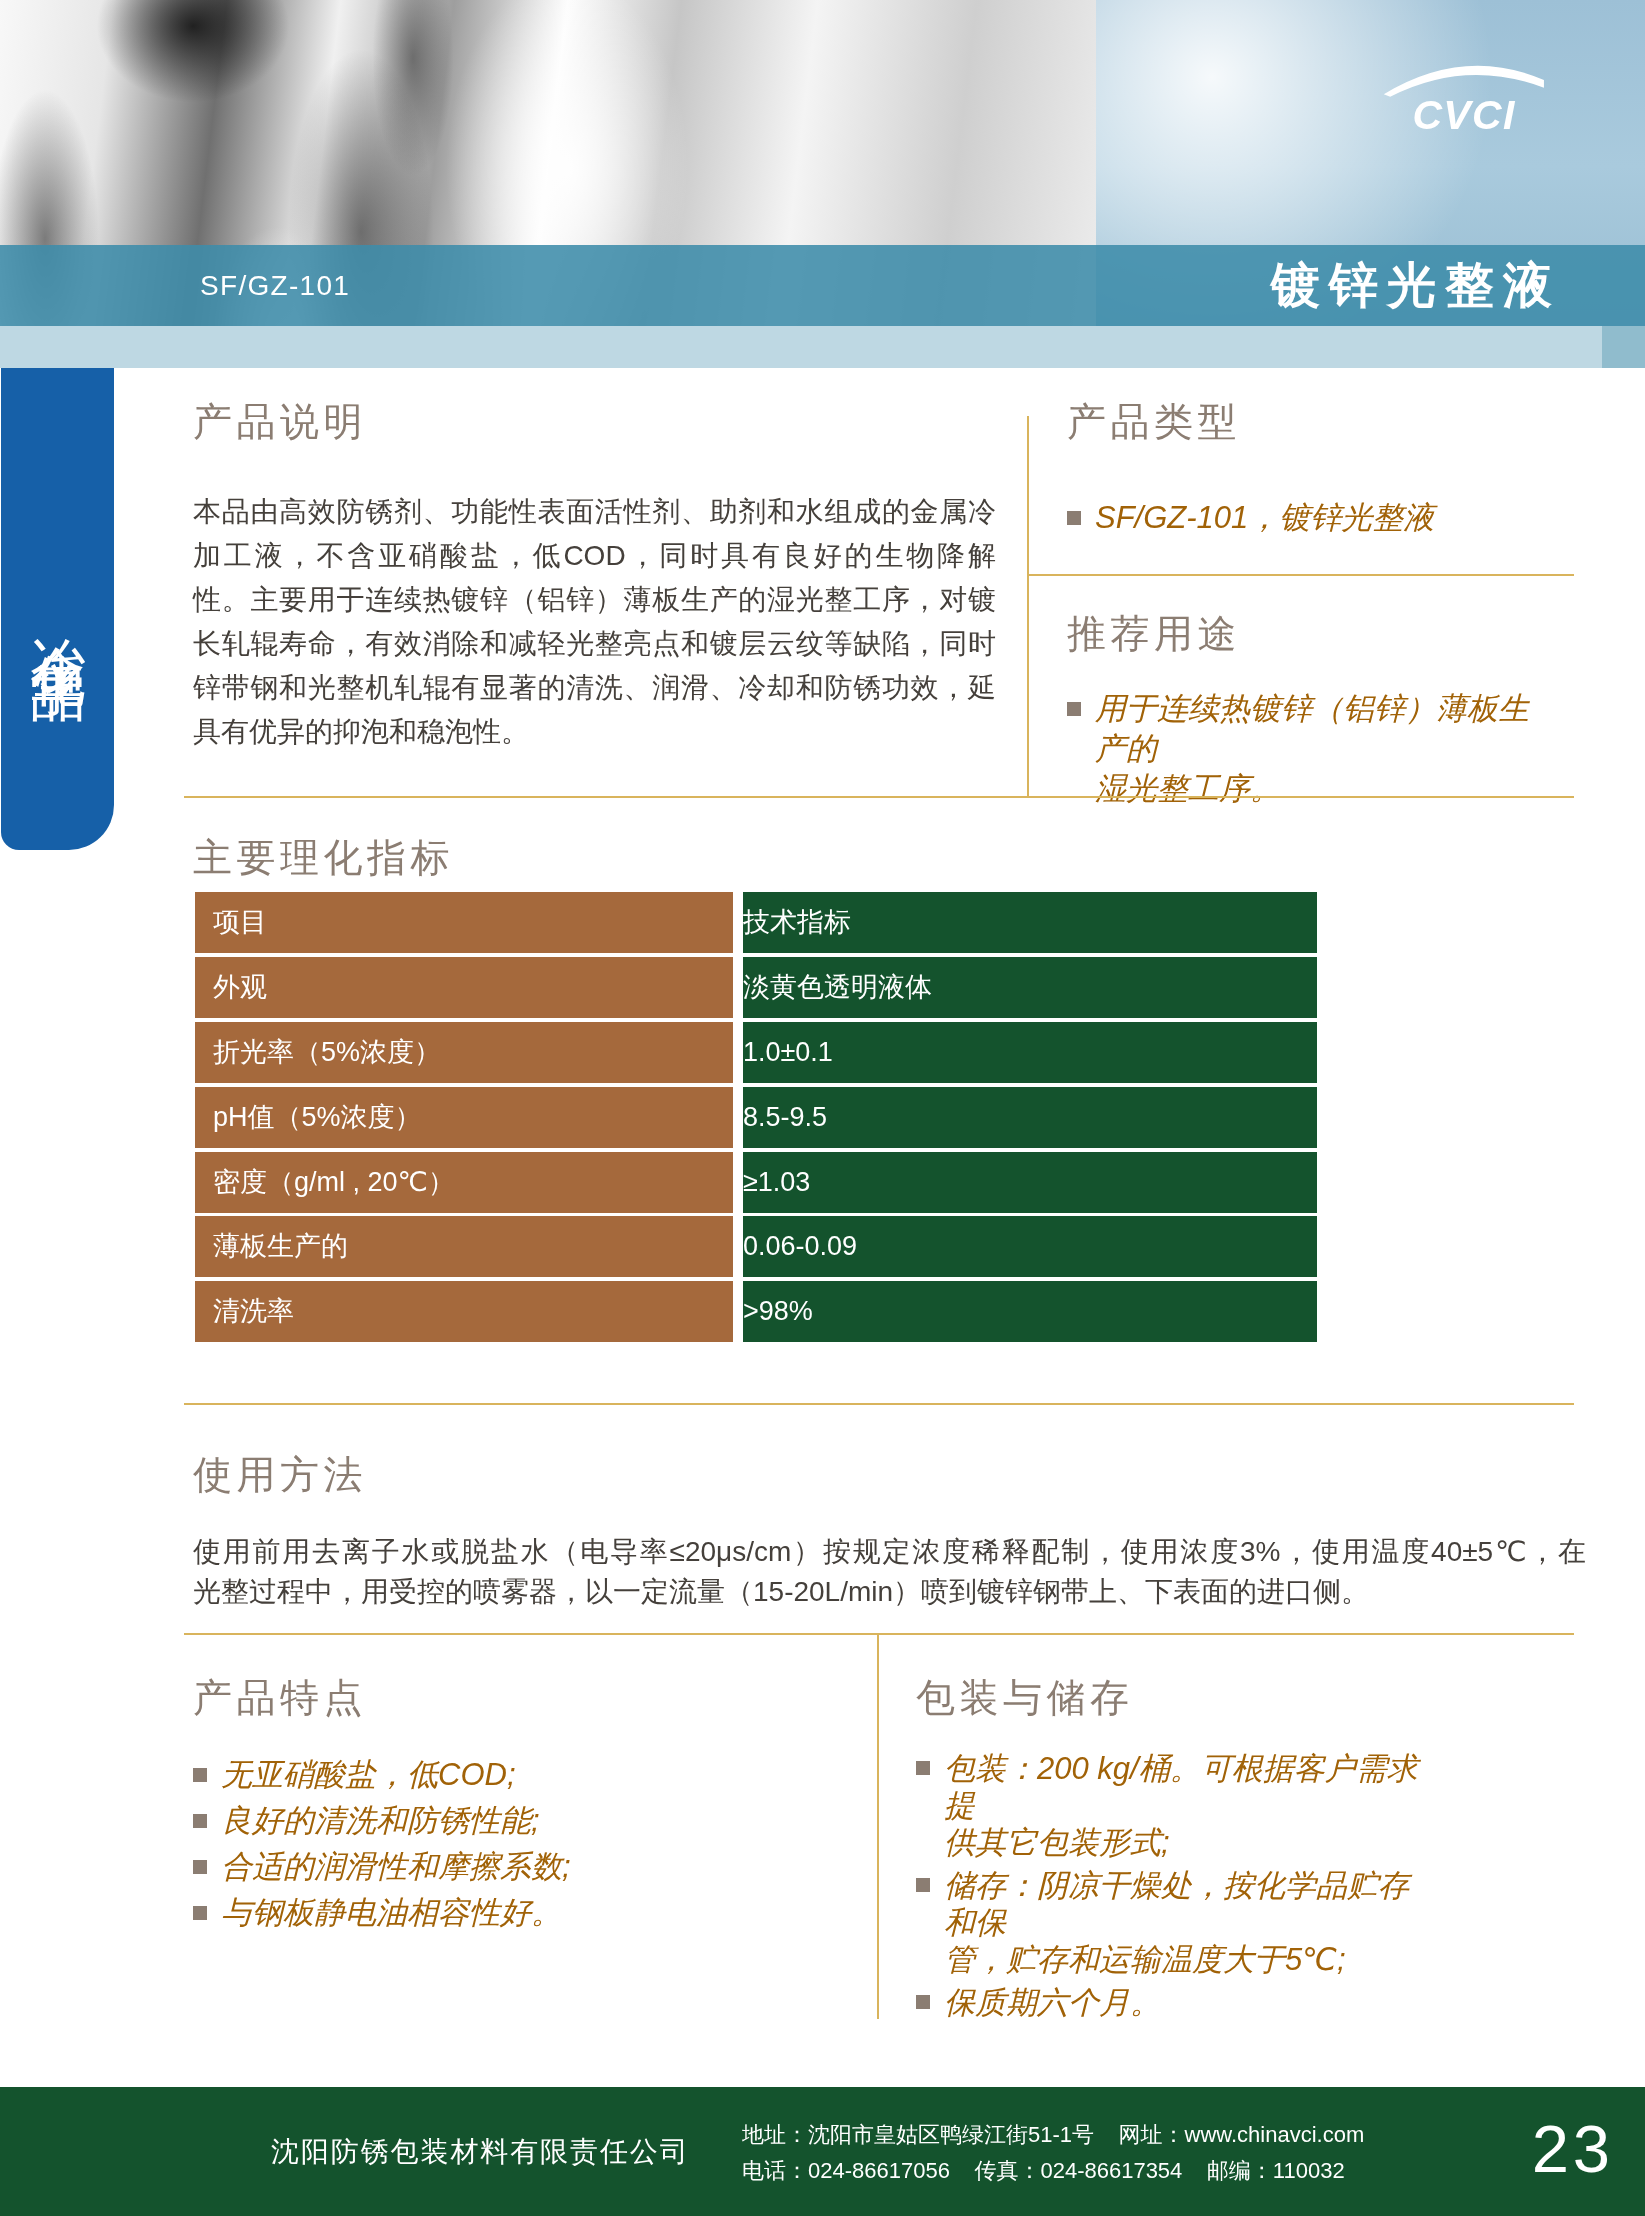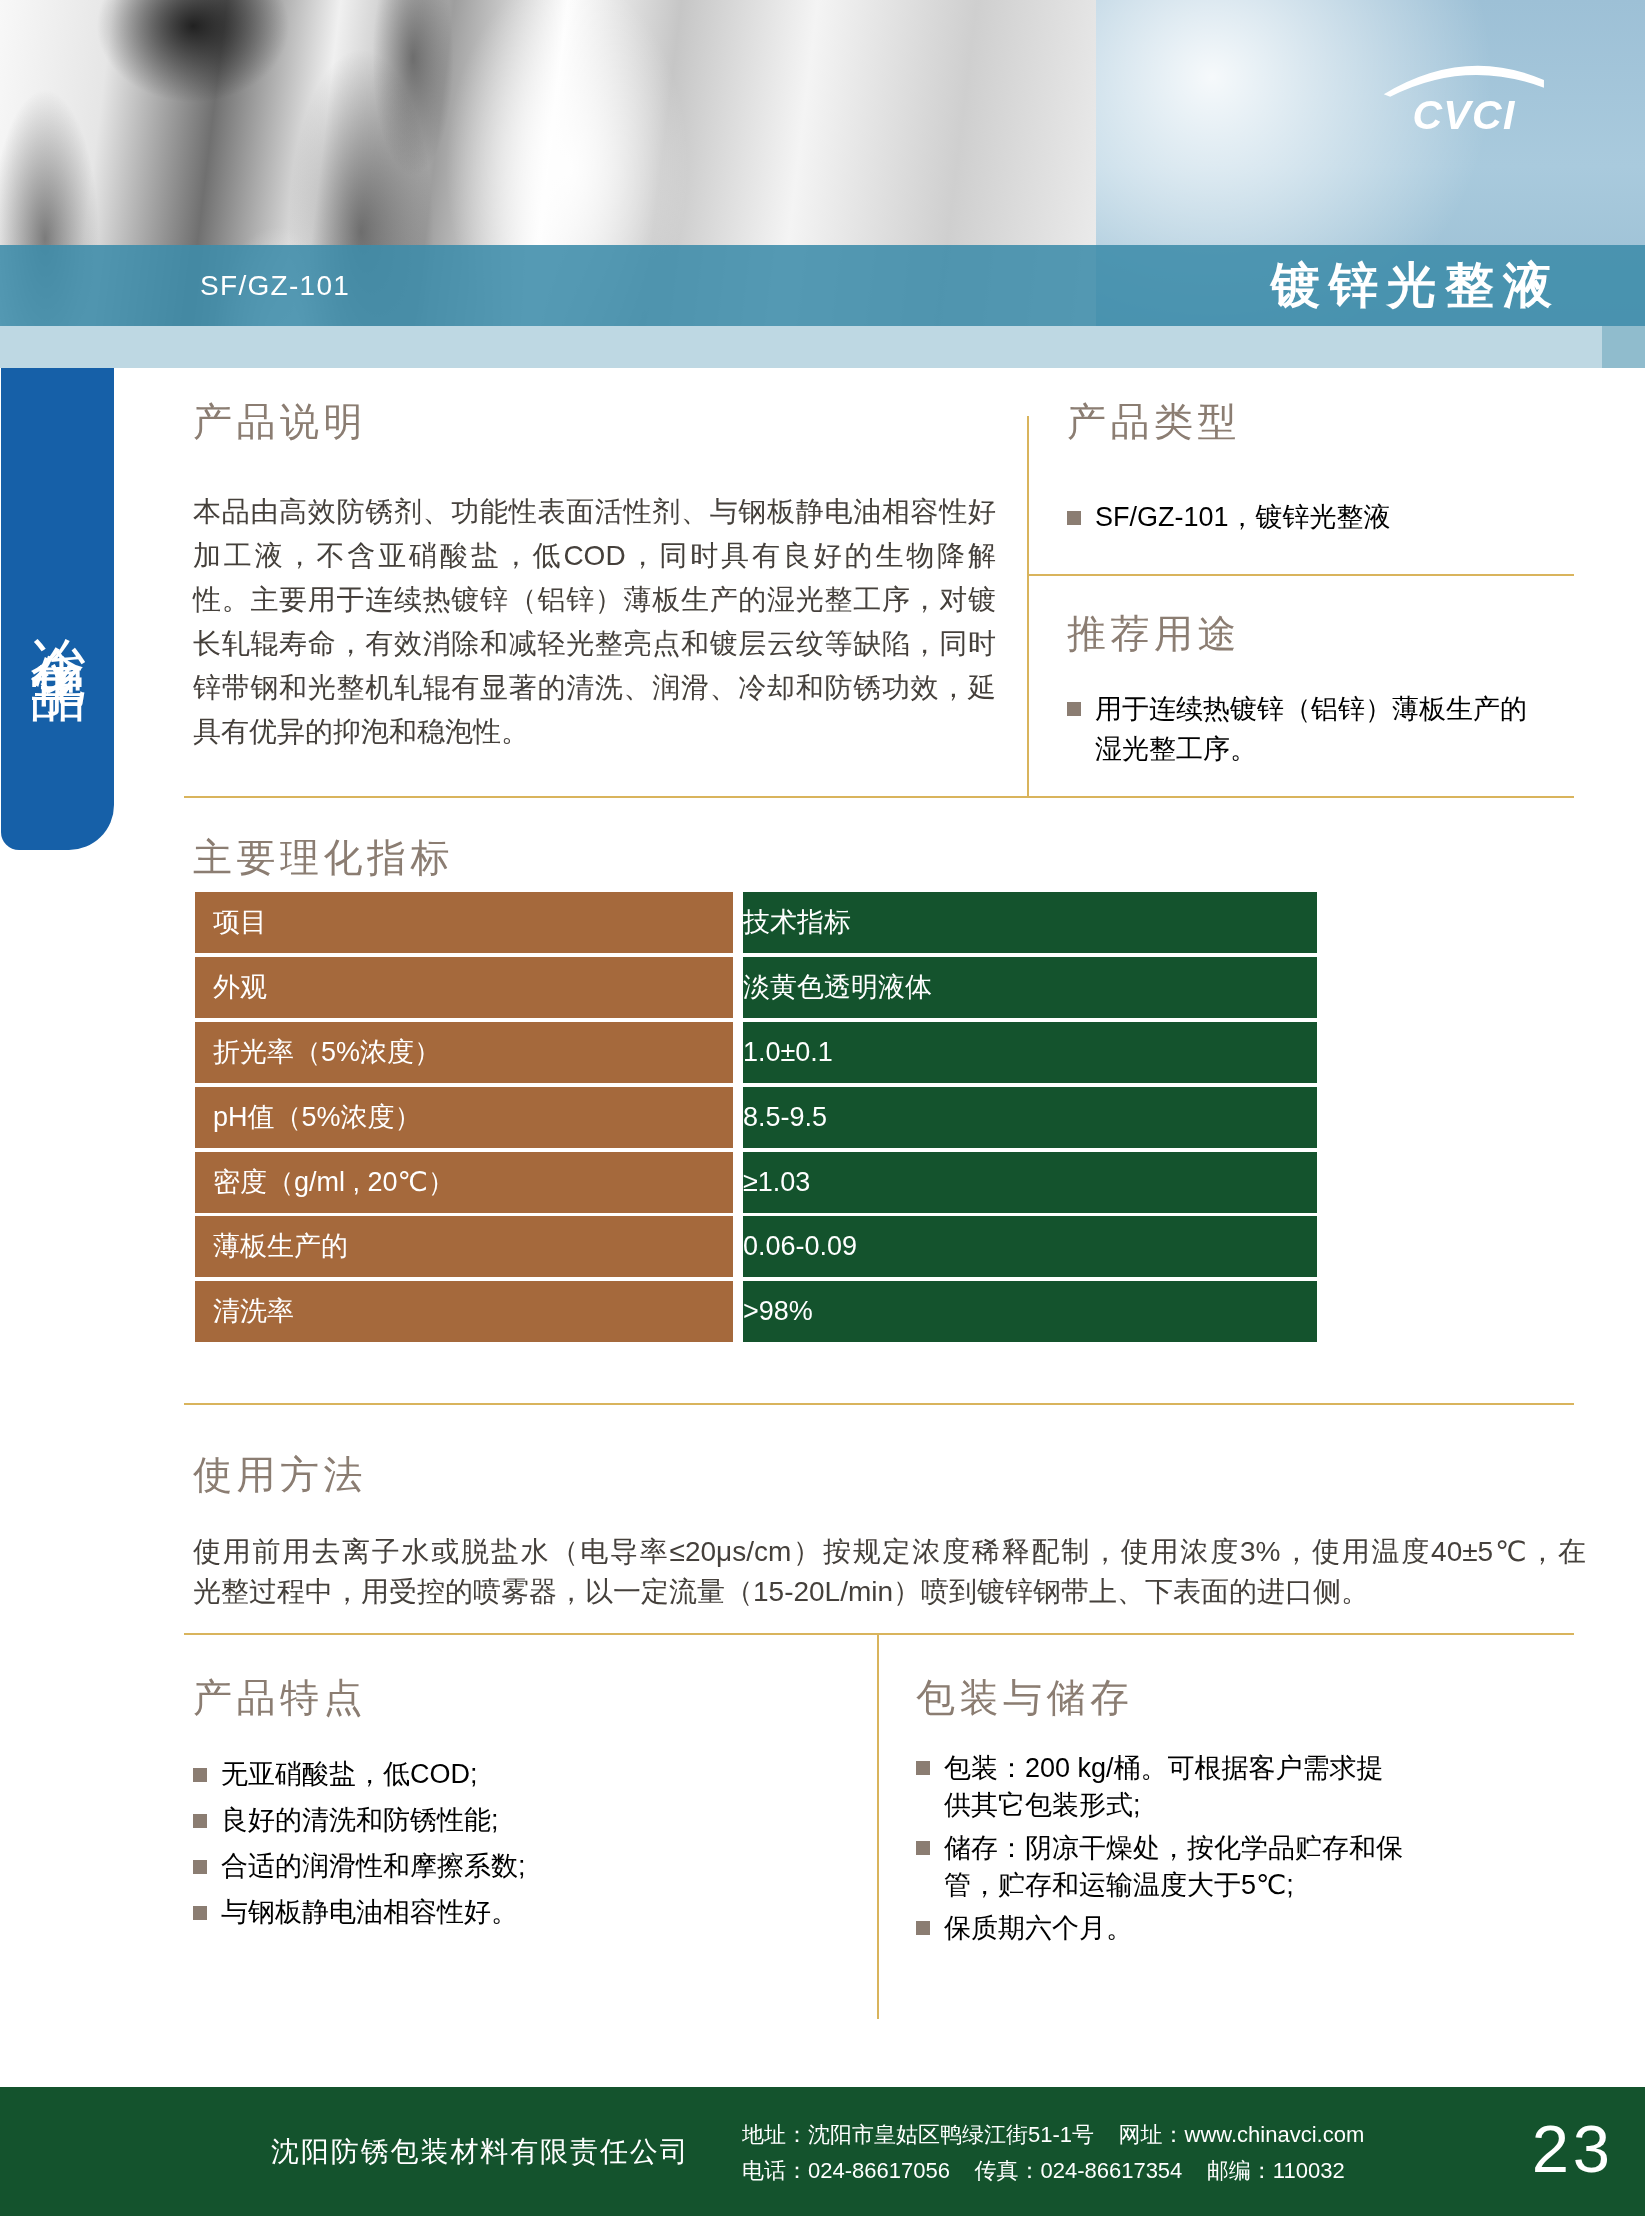--- a/index.html
+++ b/index.html
@@ -64,21 +64,21 @@
   .h2{
     position:absolute;color:#8b7d72;font-size:39px;font-weight:500;letter-spacing:4.5px;white-space:nowrap;
   }
   .gold-h{position:absolute;height:1.9px;background:#d9b45c;}
   .gold-v{position:absolute;width:1.9px;background:#d9b45c;}
   .body-line{
     color:#45403b;font-size:28px;height:44px;line-height:44px;
     text-align:justify;text-align-last:justify;white-space:nowrap2;
   }
   .body-line.last{text-align-last:left;}
-  .bullet-item{display:flex;color:#000000;font-size:27px;line-height:37px;}
+  .bullet-item{display:flex;color:#a16207;font-size:31px;line-height:37px;font-style:italic;}
   .bullet-sq{
     flex:0 0 auto;width:14px;height:14px;background:#8b7d72;margin:11.6px 14px 0 0;
   }
   
   .sec-desc{position:absolute;left:193px;top:395px;width:803px;}
   .sec-desc .lines{margin-top:41px;}
   .sec-type{position:absolute;left:1067px;top:395px;width:509px;}
   .sec-type .bullet-item{margin-top:50px;}
   .sec-use{position:absolute;left:1067px;top:607px;width:509px;}
   .sec-use .bullet-item{margin-top:28px;line-height:40px;}
@@ -143,21 +143,21 @@
     <div class="logo-text">CVCI</div>
   </div>
 
   <div class="side-tab">
     <div class="side-tab-text">冶金化学品</div>
   </div>
 
   <div class="sec-desc">
     <div class="h2" style="position:static;">产品说明</div>
     <div class="lines">
-      <div class="body-line">本品由高效防锈剂、功能性表面活性剂、与钢板静电油相容性好</div>
+      <div class="body-line">本品由高效防锈剂、功能性表面活性剂、助剂和水组成的金属冷</div>
       <div class="body-line">加工液，不含亚硝酸盐，低COD，同时具有良好的生物降解</div>
       <div class="body-line">性。主要用于连续热镀锌（铝锌）薄板生产的湿光整工序，对镀</div>
       <div class="body-line">长轧辊寿命，有效消除和减轻光整亮点和镀层云纹等缺陷，同时</div>
       <div class="body-line">锌带钢和光整机轧辊有显著的清洗、润滑、冷却和防锈功效，延</div>
       <div class="body-line last">具有优异的抑泡和稳泡性。</div>
     </div>
   </div>
 
   <div class="gold-v" style="left:1027px;top:416px;height:382px;"></div>
   <div class="gold-h" style="left:1027px;top:574px;width:547px;"></div>

